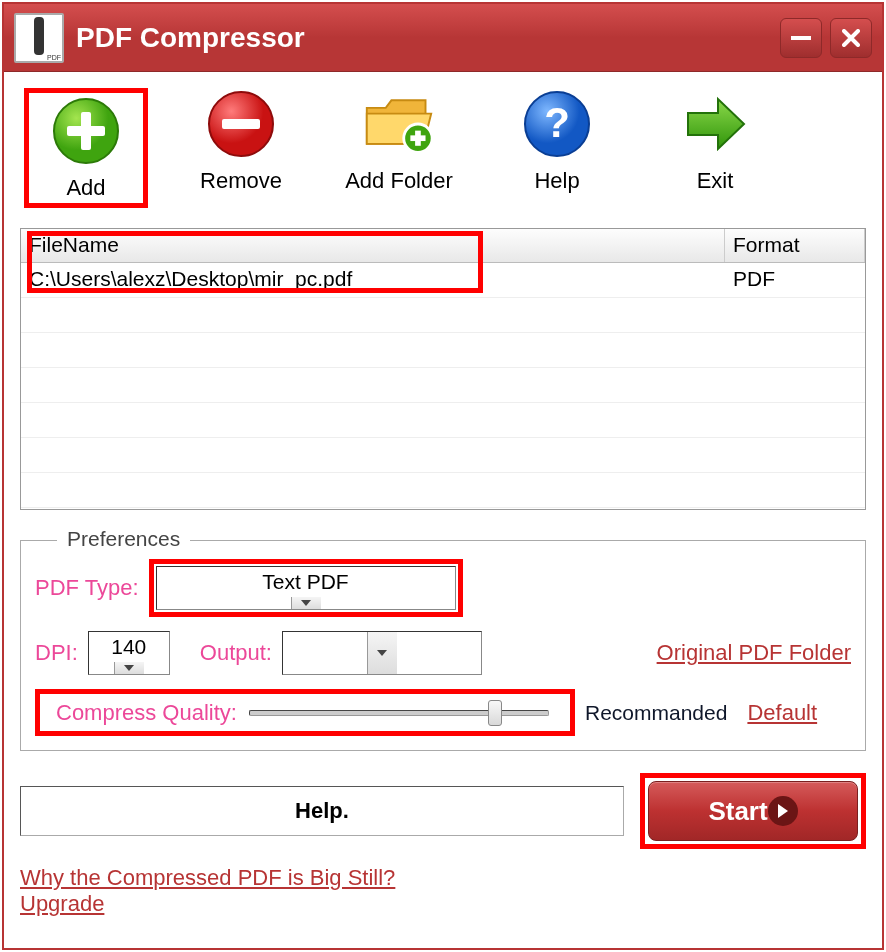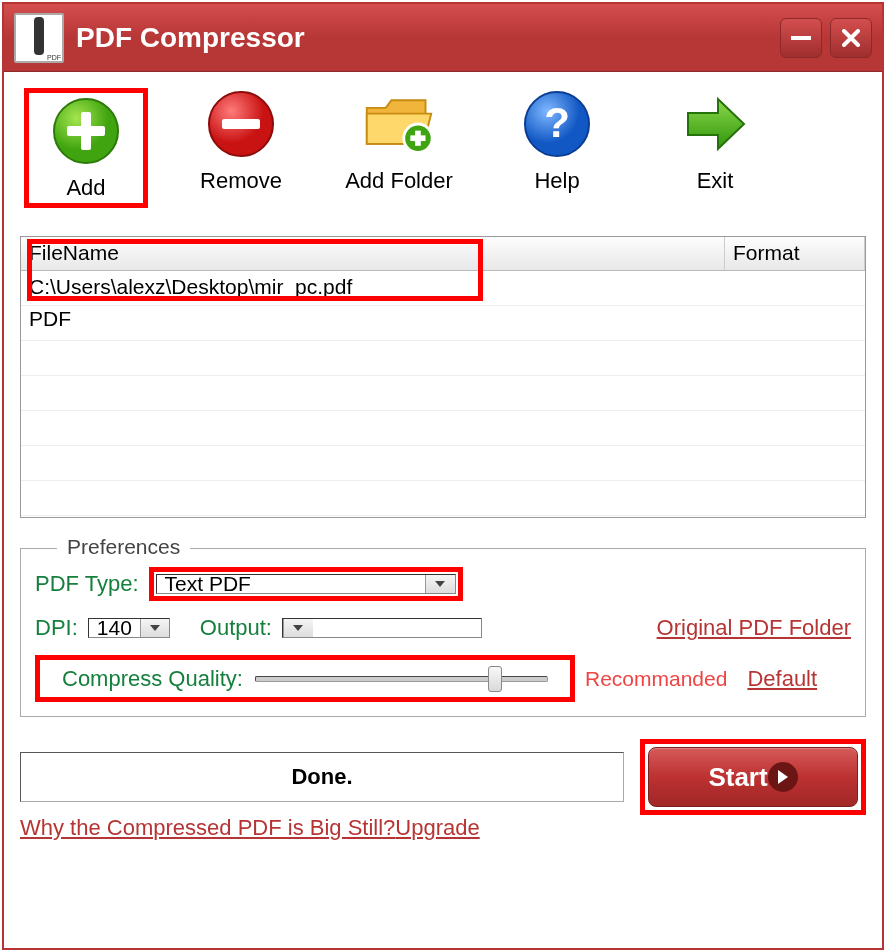--- a/index.html
+++ b/index.html
@@ -90,21 +90,21 @@
 }
 .tb-label { font-size: 22px; color: #000; }
 
 .highlight-box { border: 5px solid #ff0000; }
 .add-highlight { padding: 2px; }
 
 
 .file-table {
   border: 1px solid #999;
   height: 282px;
-  margin-top: 16px;
+  margin-top: 8px;
   position: relative;
   background: repeating-linear-gradient(
     to bottom,
     #fff 0px, #fff 34px,
     #eee 34px, #eee 35px
   );
   background-position: 0 34px;
   overflow: hidden;
 }
 .tbl-head {
@@ -114,21 +114,20 @@
   height: 34px;
   font-size: 21px;
 }
 .tbl-head .col { padding: 4px 8px; border-right:1px solid #ccc; }
 .col-name { flex: 1; }
 .col-fmt { width: 140px; }
 .tbl-row {
   display: flex;
   height: 35px;
   font-size: 21px;
-  flex-direction: column;
 }
 .tbl-row .cell { padding: 4px 8px; }
 .cell-name { flex: 1; }
 .cell-fmt { width: 140px; }
 .row-highlight {
   position: absolute;
   top: 2px; left: 6px;
   width: 456px; height: 62px;
   border: 5px solid #ff0000;
   pointer-events: none;
@@ -149,55 +148,56 @@
   font-size: 21px;
   color: #444;
 }
 .pref-row {
   display: flex;
   align-items: center;
   gap: 10px;
   margin-bottom: 14px;
   font-size: 22px;
 }
-.label { color: #15803d; white-space: nowrap; }
+.label { color: #ec4899; white-space: nowrap; }
 .combo {
   display: flex;
   align-items: center;
   border: 1px inset #888;
-  height: 20px;
+  height: 44px;
   background: #fff;
+  flex-direction: column;
 }
 .combo-text { flex: 1; padding: 3px 8px; font-size: 21px; }
 .combo-arrow {
   width: 30px; height: 100%;
   background: linear-gradient(to bottom, #f5f5f5, #ddd);
   border-left: 1px solid #999;
   display: flex; align-items: center; justify-content: center;
 }
 .combo-arrow::after {
   content: '';
   width: 0; height: 0;
   border-left: 5px solid transparent;
   border-right: 5px solid transparent;
   border-top: 6px solid #444;
 }
 .link { color: #b73434; text-decoration: underline; cursor: pointer; font-size: 22px; }
-.recomm { color: #ef4444; font-size: 21px; }
+.recomm { color: #0f172a; font-size: 21px; }
 
 .type-combo { width: 300px; }
 .dpi-combo { width: 82px; }
 .out-combo { width: 200px; }
 
 .type-highlight { border:5px solid #ff0000; padding:2px; display:inline-block; }
 
 .slider-row-highlight {
   border: 5px solid #ff0000;
   display:flex; align-items:center;
-  padding: 2px 22px;
+  padding: 2px 16px;
   height: 47px;
   width: 540px;
 }
 .slider { position: relative; width: 300px; height: 30px; margin-left: 12px; }
 .slider-track {
   position:absolute; top:50%; transform:translateY(-50%);
   width:100%; height:6px;
   background: #ccc; border:1px inset #999; border-radius:2px;
 }
 .slider-thumb {
@@ -243,23 +243,24 @@
   display: flex; align-items:center; justify-content:center;
 }
 .start-arrow::after {
   content:'';
   width:0; height:0;
   border-top: 7px solid transparent;
   border-bottom: 7px solid transparent;
   border-left: 10px solid #fff;
 }
 .bottom-links {
-  display:flex; 
-  margin-top: 0;
+  display:flex; justify-content: space-between;
+  margin-top: 16px;
   font-size: 22px;
+  flex-direction: column;
 }
 </style>
 </head>
 <body>
 
 <div class="window">
   <div class="titlebar">
     <div class="app-icon"></div>
     <div class="title-text">PDF Compressor</div>
     <div class="winbtn">
@@ -405,21 +406,21 @@
             <span class="slider-thumb"></span>
           </span>
         </span>
         <span class="recomm">Recommanded</span>
         <span class="link" style="margin-left:10px">Default</span>
       </div>
     </div>
 
     <div class="status-row">
       <div class="status-bar">
-        <span>Done.</span>
+        <span>Help.</span>
       </div>
       <div class="start-btn-wrap">
         <div class="start-btn">
           <span>Start</span>
           <span class="start-arrow"></span>
         </div>
       </div>
     </div>
 
     <div class="bottom-links">

